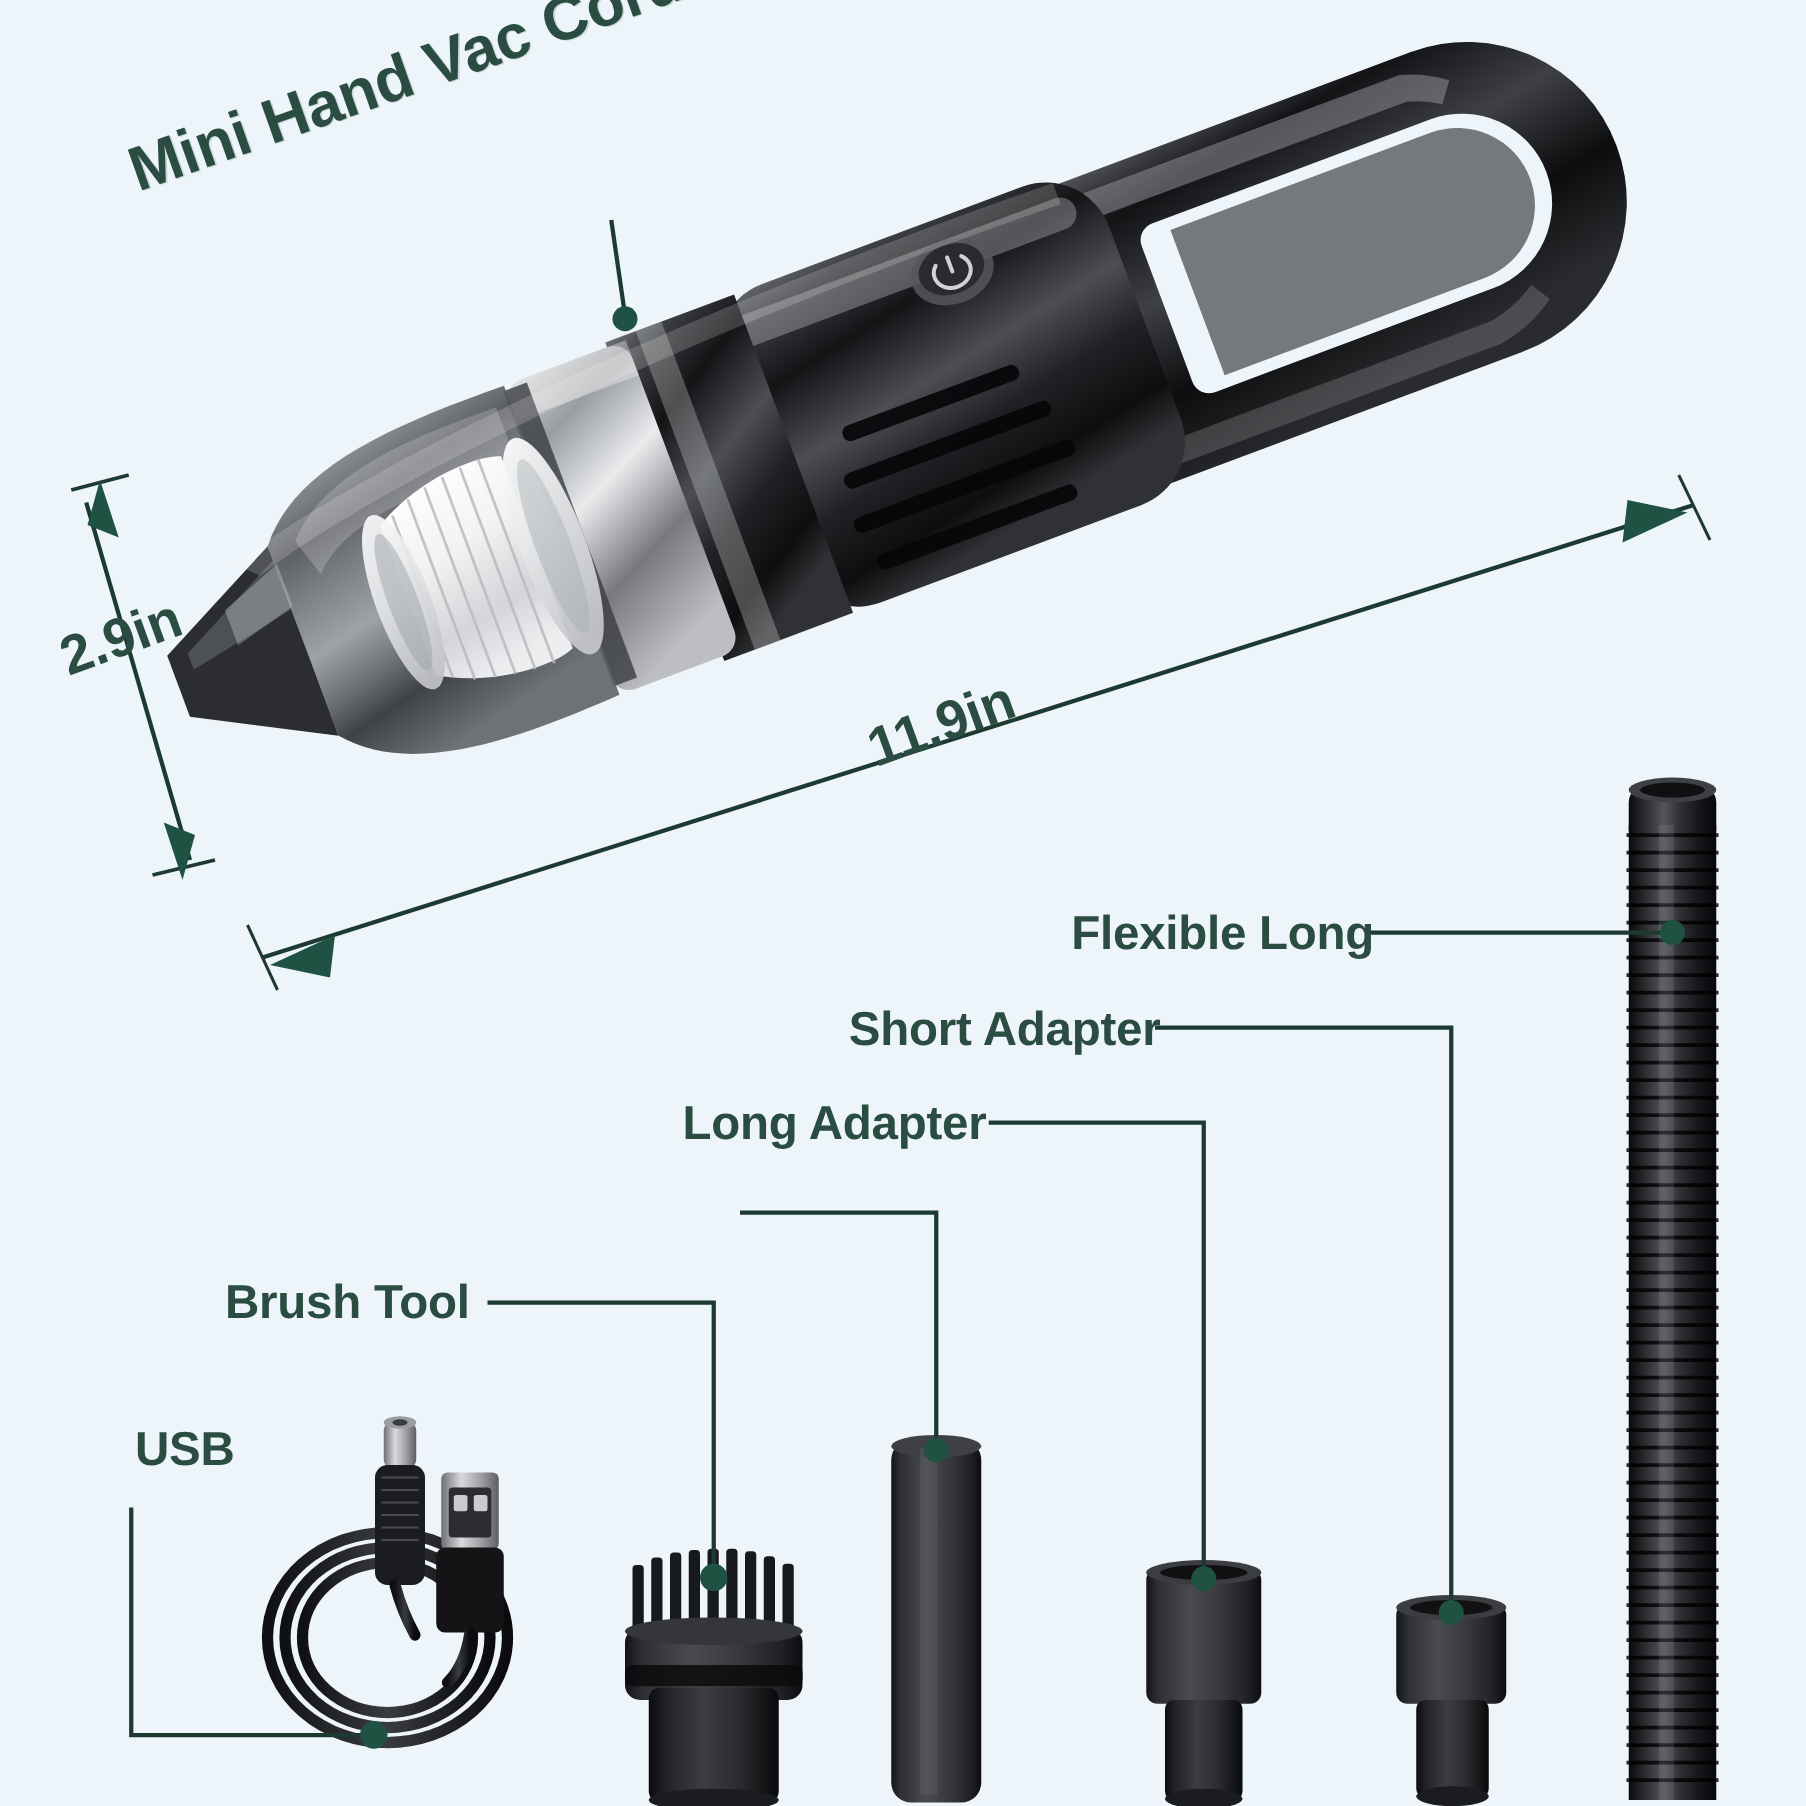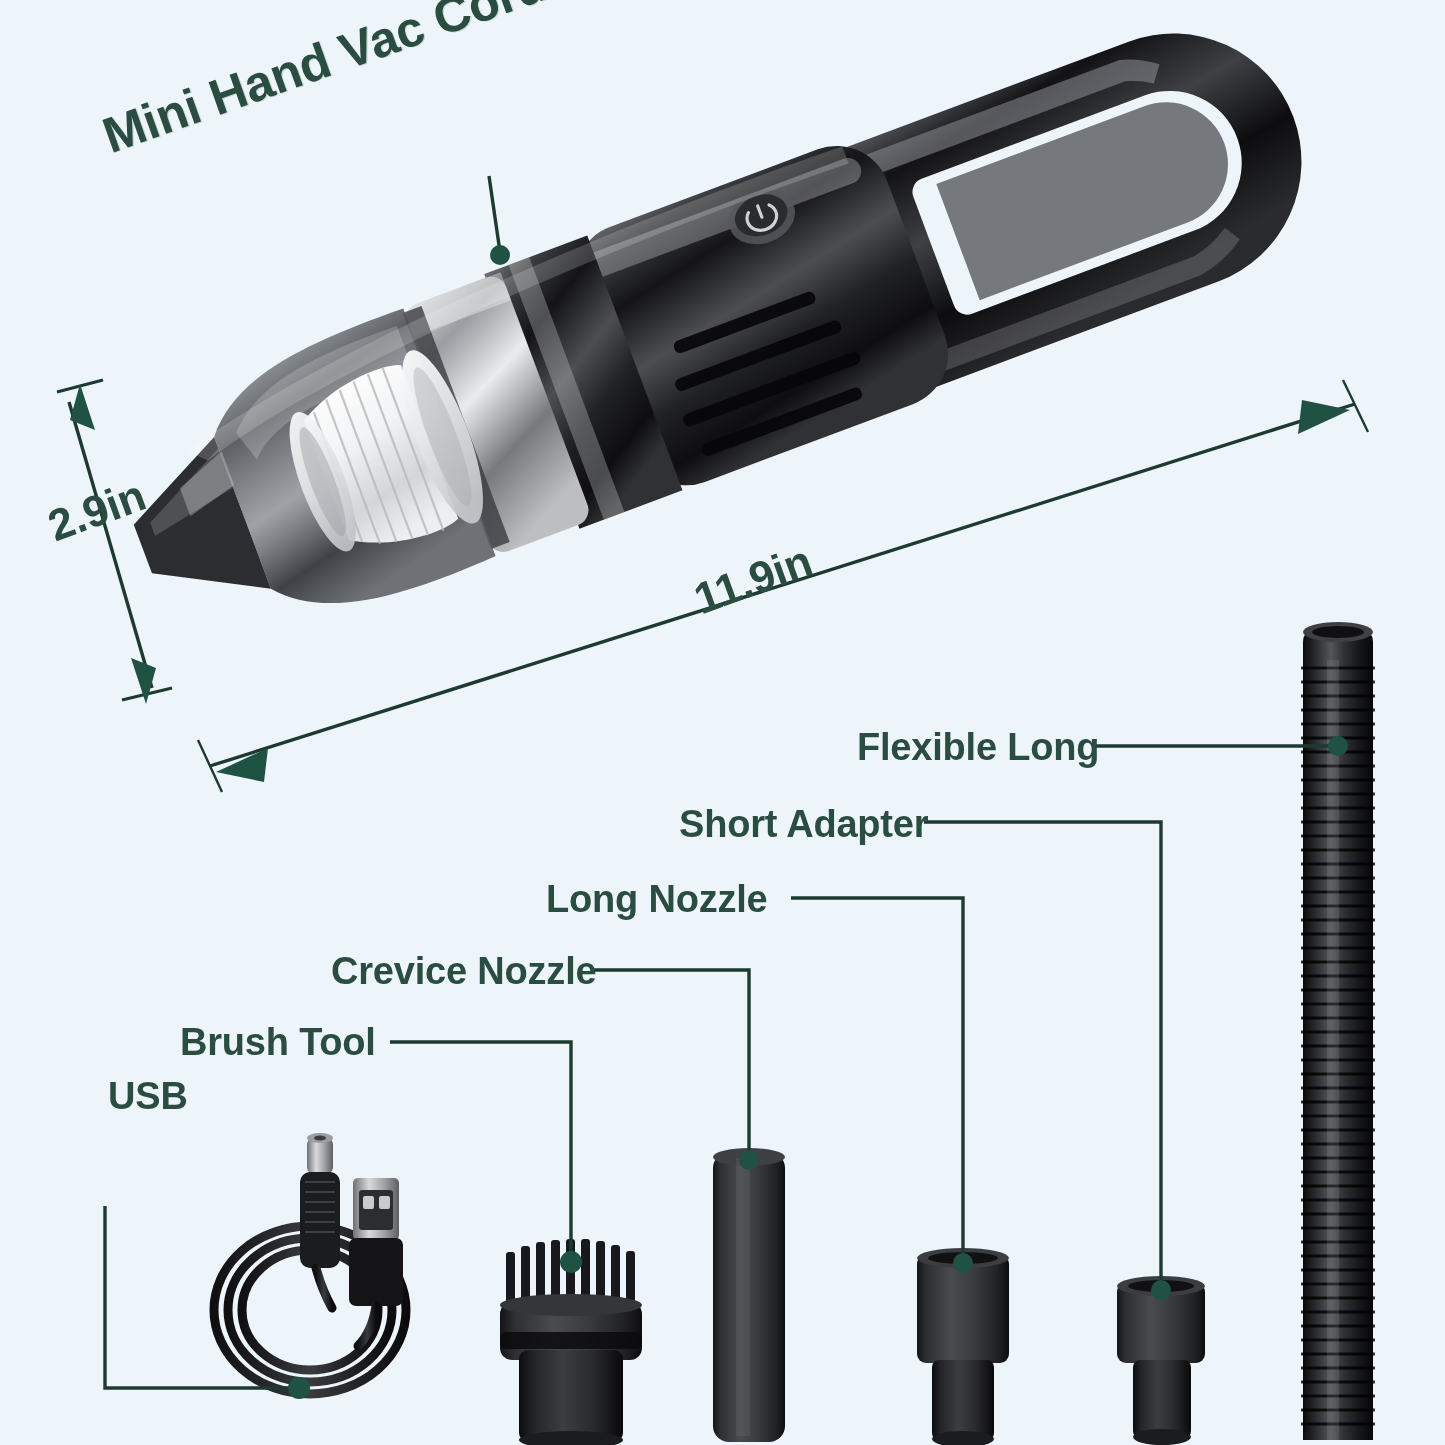--- a/index.html
+++ b/index.html
@@ -53,21 +53,21 @@
     font-size: 44px;
     transform: rotate(-20deg);
     transform-origin: left top;
   }
   .acc-lbl { font-size: 38px; }
   #lbl-hose      { left: 857px;  top: 727px; }
   #lbl-short     { left: 679px;  top: 804px; text-align: right; }
   #lbl-long      { left: 546px;  top: 879px; }
   #lbl-crevice   { left: 331px;  top: 951px; }
   #lbl-brush     { left: 180px;  top: 1022px; }
-  #lbl-usb       { left: 108px;  top: 1076px; text-align: left; }
+  #lbl-usb       { left: 108px;  top: 1140px; text-align: left; }
   #lbl-usb .l2   { display: block; margin-left: -95px; }
 </style>
 </head>
 <body>
 
 <div id="stage">
 
   <svg id="bgsvg" viewBox="0 0 1445 1445">
     <defs>
 
@@ -349,18 +349,17 @@
     </g>
   </svg>
 
   <div class="lbl" id="title-label">Mini Hand Vac Cordless</div>
 
   <div class="lbl" id="dim-h-label">2.9in</div>
   <div class="lbl" id="dim-l-label">11.9in</div>
 
   <div class="lbl acc-lbl" id="lbl-hose">Flexible Long</div>
   <div class="lbl acc-lbl" id="lbl-short">Short Adapter</div>
-  <div class="lbl acc-lbl" id="lbl-long">Long Nozzle</div>
-  <div class="lbl acc-lbl" id="lbl-crevice">Crevice Nozzle</div>
+  <div class="lbl acc-lbl" id="lbl-long">Long Adapter</div>
   <div class="lbl acc-lbl" id="lbl-brush">Brush Tool</div>
   <div class="lbl acc-lbl" id="lbl-usb"><span>USB</span></div>
 
 </div>
 
 </body></html>

